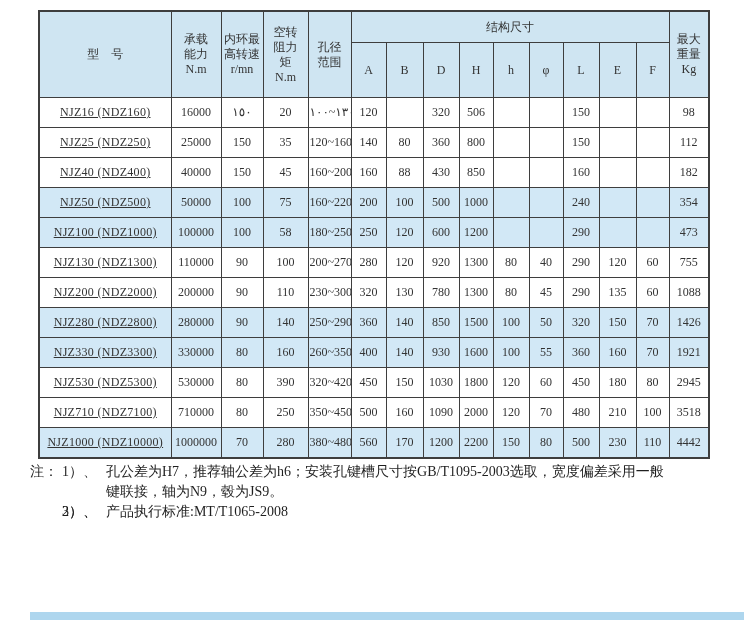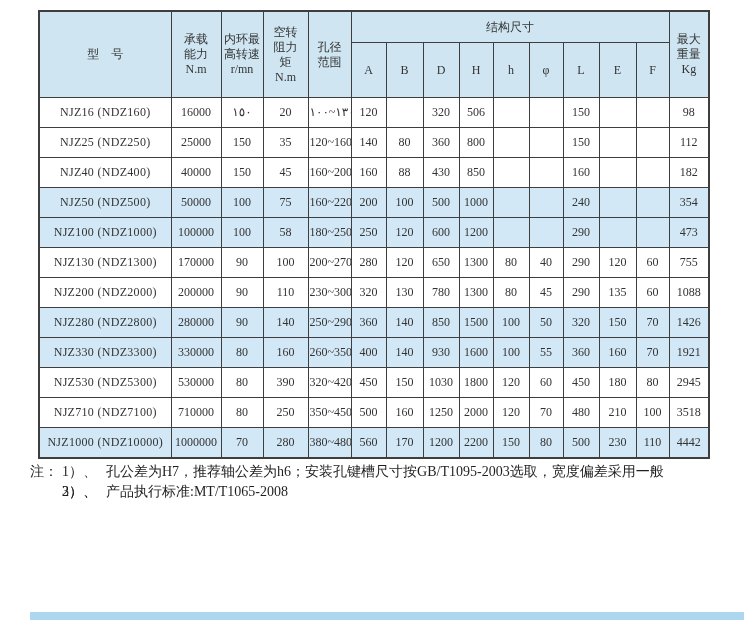--- a/index.html
+++ b/index.html
@@ -29,21 +29,21 @@
   }
   table.spec th{
     background:var(--header-blue);
     font-weight:normal;font-size:12px;line-height:15px;
     white-space:pre-line;
   }
   tr.hrow1 th{height:30px;}
   tr.hrow2 th{height:54px;}
   table.spec td{font-size:12px;height:29px;background:#ffffff;}
   table.spec tr.shade td{background:var(--row-blue);}
-  td.model-cell{font-size:12px;letter-spacing:0.3px;}
+  td.model-cell{font-size:12px;letter-spacing:0.3px;text-decoration:underline;}
   td.bore{font-size:11.5px;}
   .notes{
     position:absolute;left:30px;top:462px;width:700px;
     font-size:14px;line-height:20px;color:var(--note-text);
   }
   .notes-label{position:absolute;left:0;top:0;}
   .notes-list{margin-left:32px;}
   .note-item{position:relative;padding-left:44px;}
   .note-num{position:absolute;left:0;top:0;}
   .note-line{white-space:nowrap;font-family:Liberation Serif, serif;}
@@ -188,27 +188,27 @@
           <td>1200</td>
           <td></td>
           <td></td>
           <td>290</td>
           <td></td>
           <td></td>
           <td>473</td>
         </tr>
         <tr>
           <td class="model-cell">NJZ130 (NDZ1300)</td>
-          <td>170000</td>
+          <td>110000</td>
           <td>90</td>
           <td>100</td>
           <td class="bore">200~270</td>
           <td>280</td>
           <td>120</td>
-          <td>650</td>
+          <td>920</td>
           <td>1300</td>
           <td>80</td>
           <td>40</td>
           <td>290</td>
           <td>120</td>
           <td>60</td>
           <td>755</td>
         </tr>
         <tr>
           <td class="model-cell">NJZ200 (NDZ2000)</td>
@@ -279,21 +279,21 @@
           <td>2945</td>
         </tr>
         <tr>
           <td class="model-cell">NJZ710 (NDZ7100)</td>
           <td>710000</td>
           <td>80</td>
           <td>250</td>
           <td class="bore">350~450</td>
           <td>500</td>
           <td>160</td>
-          <td>1250</td>
+          <td>1090</td>
           <td>2000</td>
           <td>120</td>
           <td>70</td>
           <td>480</td>
           <td>210</td>
           <td>100</td>
           <td>3518</td>
         </tr>
         <tr class="shade">
           <td class="model-cell">NJZ1000 (NDZ10000)</td>
@@ -314,20 +314,21 @@
         </tr>
       </tbody>
   </table>
 
   <div class="notes">
     <span class="notes-label">注：</span>
     <div class="notes-list">
         <div class="note-item">
           <span class="note-num">1）、</span>
           <div class="note-line">孔公差为H7，推荐轴公差为h6；安装孔键槽尺寸按GB/T1095-2003选取，宽度偏差采用一般</div>
+          <div class="note-line">键联接，轴为N9，毂为JS9。</div>
         </div>
         <div class="note-item">
           <span class="note-num">2）、</span>
         </div>
         <div class="note-item">
           <span class="note-num">3）、</span>
           <div class="note-line">产品执行标准:MT/T1065-2008</div>
         </div>
       </div>
   </div>

